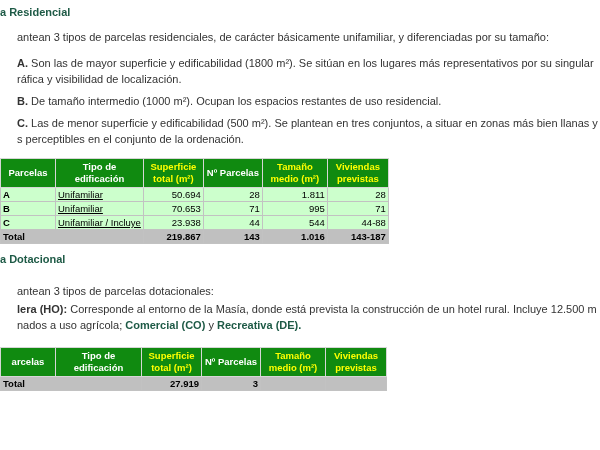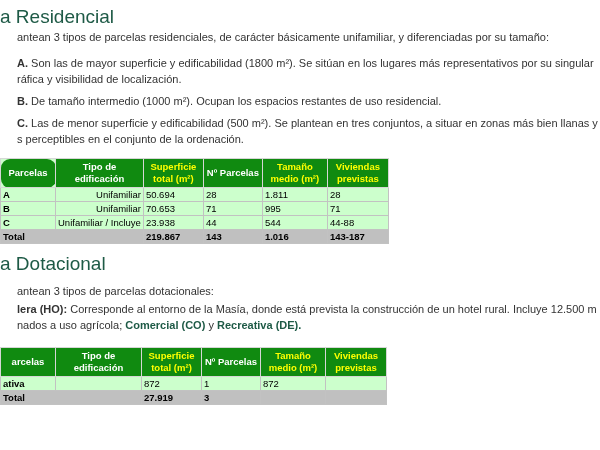--- a/index.html
+++ b/index.html
@@ -2,21 +2,21 @@
 <html><head>
 <meta charset="utf-8">
 <style>
   html,body{margin:0;padding:0;}
   body{
     width:600px;height:450px;overflow:hidden;position:relative;
     background:#ffffff;font-family:"Liberation Sans",sans-serif;
   }
   .heading{
     position:absolute;left:0;white-space:nowrap;
-    font-size:19px;font-weight:normal;color:#1e5a46;
+    font-size:11px;font-weight:bold;color:#1e5a46;
   }
   .intro,.pline{
     position:absolute;left:17px;white-space:nowrap;
     font-size:11px;color:#333333;
   }
   .pline span.b{font-weight:bold;}
   .pline span.accent{font-weight:bold;color:#1e5a46;}
 
   table.datatable{
     position:absolute;left:0;border-collapse:collapse;table-layout:fixed;
@@ -27,22 +27,22 @@
     white-space:pre-line;line-height:1.25;height:28px;
     vertical-align:middle;text-align:center;
     border:1px solid #d6d6d6;padding:0 1px;overflow:hidden;
   }
   table.datatable th.accent{color:#ffff00;}
   table.datatable td{
     border:1px solid #c2c2c2;height:13px;padding:0 2px;
     font-size:9.5px;color:#000000;overflow:hidden;white-space:nowrap;
   }
   td.c0{font-weight:bold;text-align:left;}
-  td.c1{text-align:right;}
-  td.c2,td.c3,td.c4,td.c5{}
+  td.c1{text-align:left;text-decoration:underline;}
+  td.c2,td.c3,td.c4,td.c5{text-align:right;}
   tr.total td{background:#c0c0c0;font-weight:bold;}
   td.tl{text-align:left;padding-left:27px;}
 </style>
 </head>
 <body>
 
 <div class="heading" style="top:6px">a Residencial</div>
 
 <div class="intro" style="top:31px">antean 3 tipos de parcelas residenciales, de carácter básicamente unifamiliar, y diferenciadas por su tamaño:</div>
 
@@ -50,21 +50,21 @@
     <div class="pline" style="top: 57px; text-align: center;"><span class="b">A.</span><span> Son las de mayor superficie y edificabilidad (1800 m²). Se sitúan en los lugares más representativos por su singular</span></div>
     <div class="pline" style="top: 73px;"><span>ráfica y visibilidad de localización.</span></div>
     <div class="pline" style="top: 95px;"><span class="b">B.</span><span> De tamaño intermedio (1000 m²). Ocupan los espacios restantes de uso residencial.</span></div>
     <div class="pline" style="top: 117px;"><span class="b">C.</span><span> Las de menor superficie y edificabilidad (500 m²). Se plantean en tres conjuntos, a situar en zonas más bien llanas y</span></div>
     <div class="pline" style="top: 133px;"><span>s perceptibles en el conjunto de la ordenación.</span></div>
   </div>
 
 <table class="datatable" style="top:158px">
     <thead>
       <tr>
-        <th style="width: 52px; border-radius: 9px;">Parcelas</th>
+        <th style="width: 52px;">Parcelas</th>
         <th style="width: 83px;">Tipo de edificación</th>
         <th class="accent" style="width: 57px;">Superficie
 total (m²)</th>
         <th style="width: 56px;">Nº Parcelas</th>
         <th class="accent" style="width: 62px;">Tamaño
 medio (m²)</th>
         <th class="accent" style="width: 58px;">Viviendas
 previstas</th>
       </tr>
     </thead>
@@ -120,28 +120,20 @@
         <th class="accent" style="width: 57px;">Superficie
 total (m²)</th>
         <th style="width: 56px;">Nº Parcelas</th>
         <th class="accent" style="width: 62px;">Tamaño
 medio (m²)</th>
         <th class="accent" style="width: 58px;">Viviendas
 previstas</th>
       </tr>
     </thead>
     <tbody>
-      <tr>
-        <td class="c0">ativa</td>
-        <td class="c1"></td>
-        <td class="c2">872</td>
-        <td class="c3">1</td>
-        <td class="c4">872</td>
-        <td class="c5"></td>
-      </tr>
       <tr class="total">
         <td colspan="2" class="tl">Total</td>
         <td class="c2">27.919</td>
         <td class="c3">3</td>
         <td class="c4"></td>
         <td class="c5"></td>
       </tr>
     </tbody>
   </table>
 

